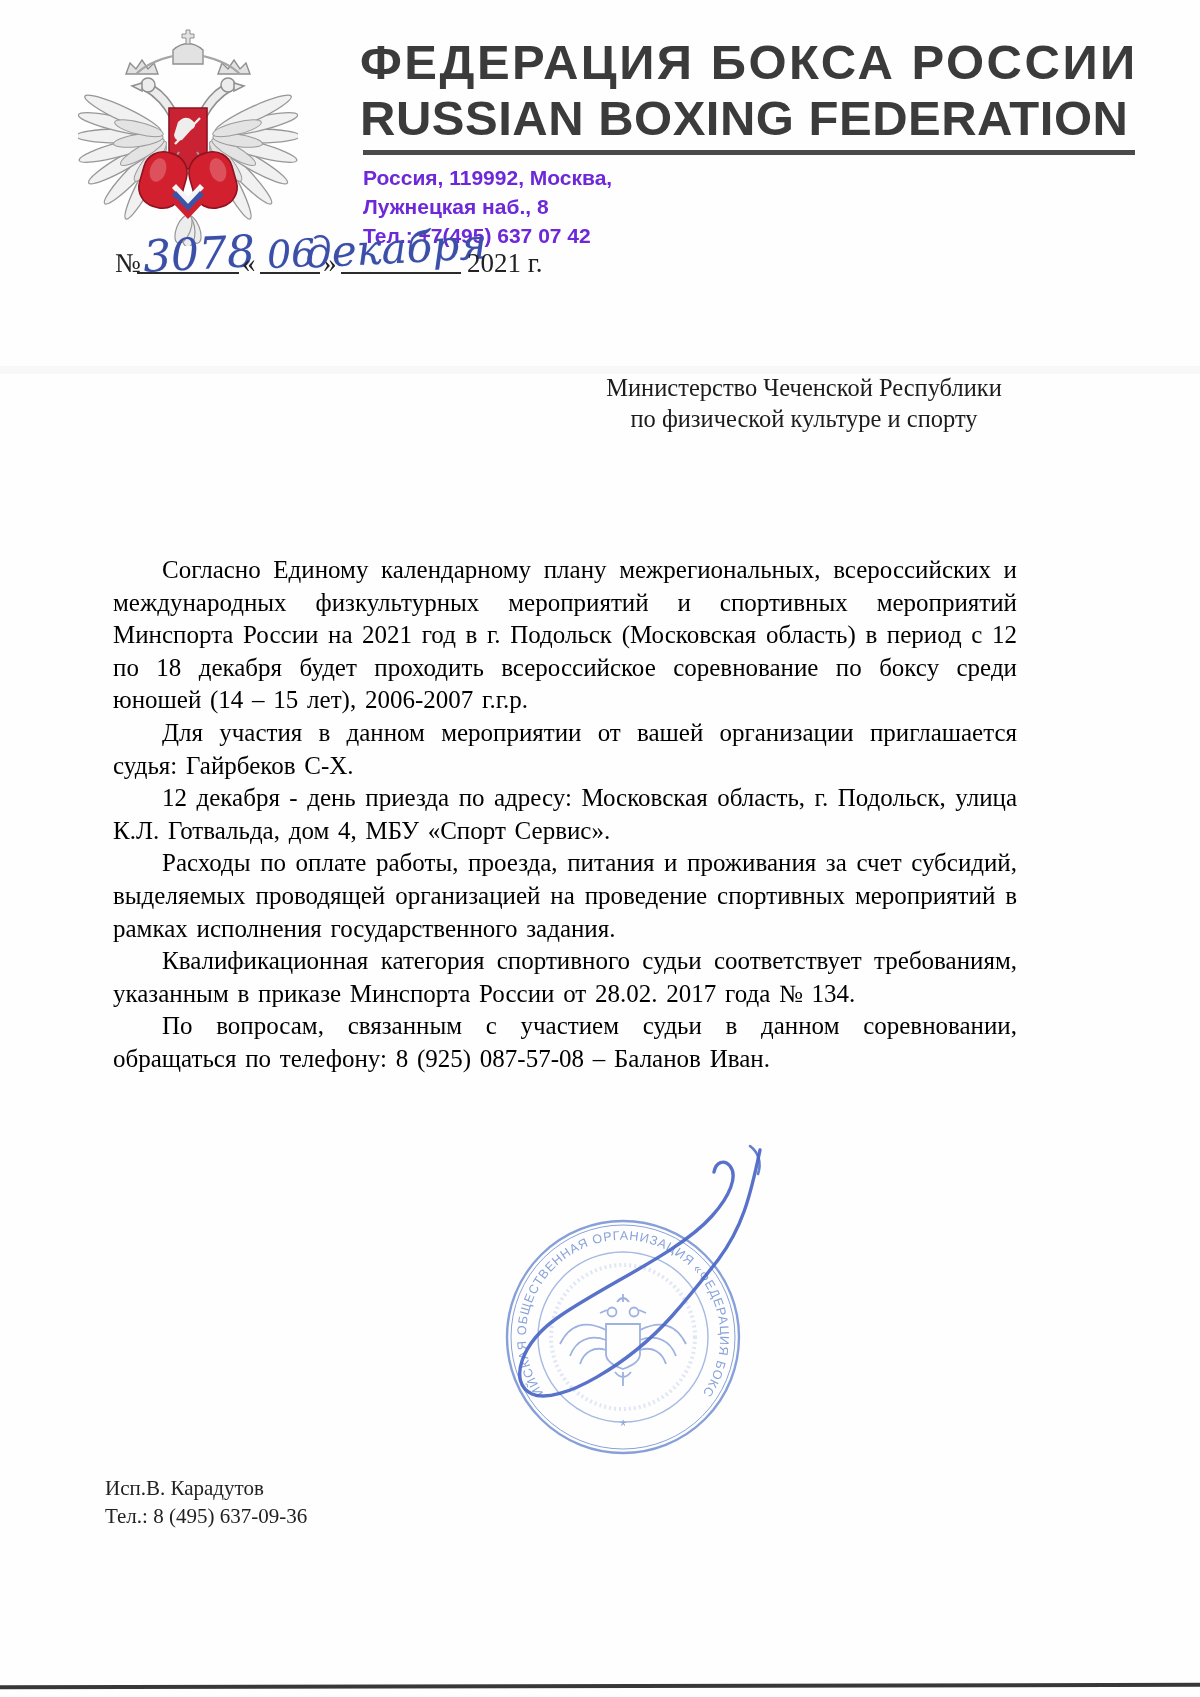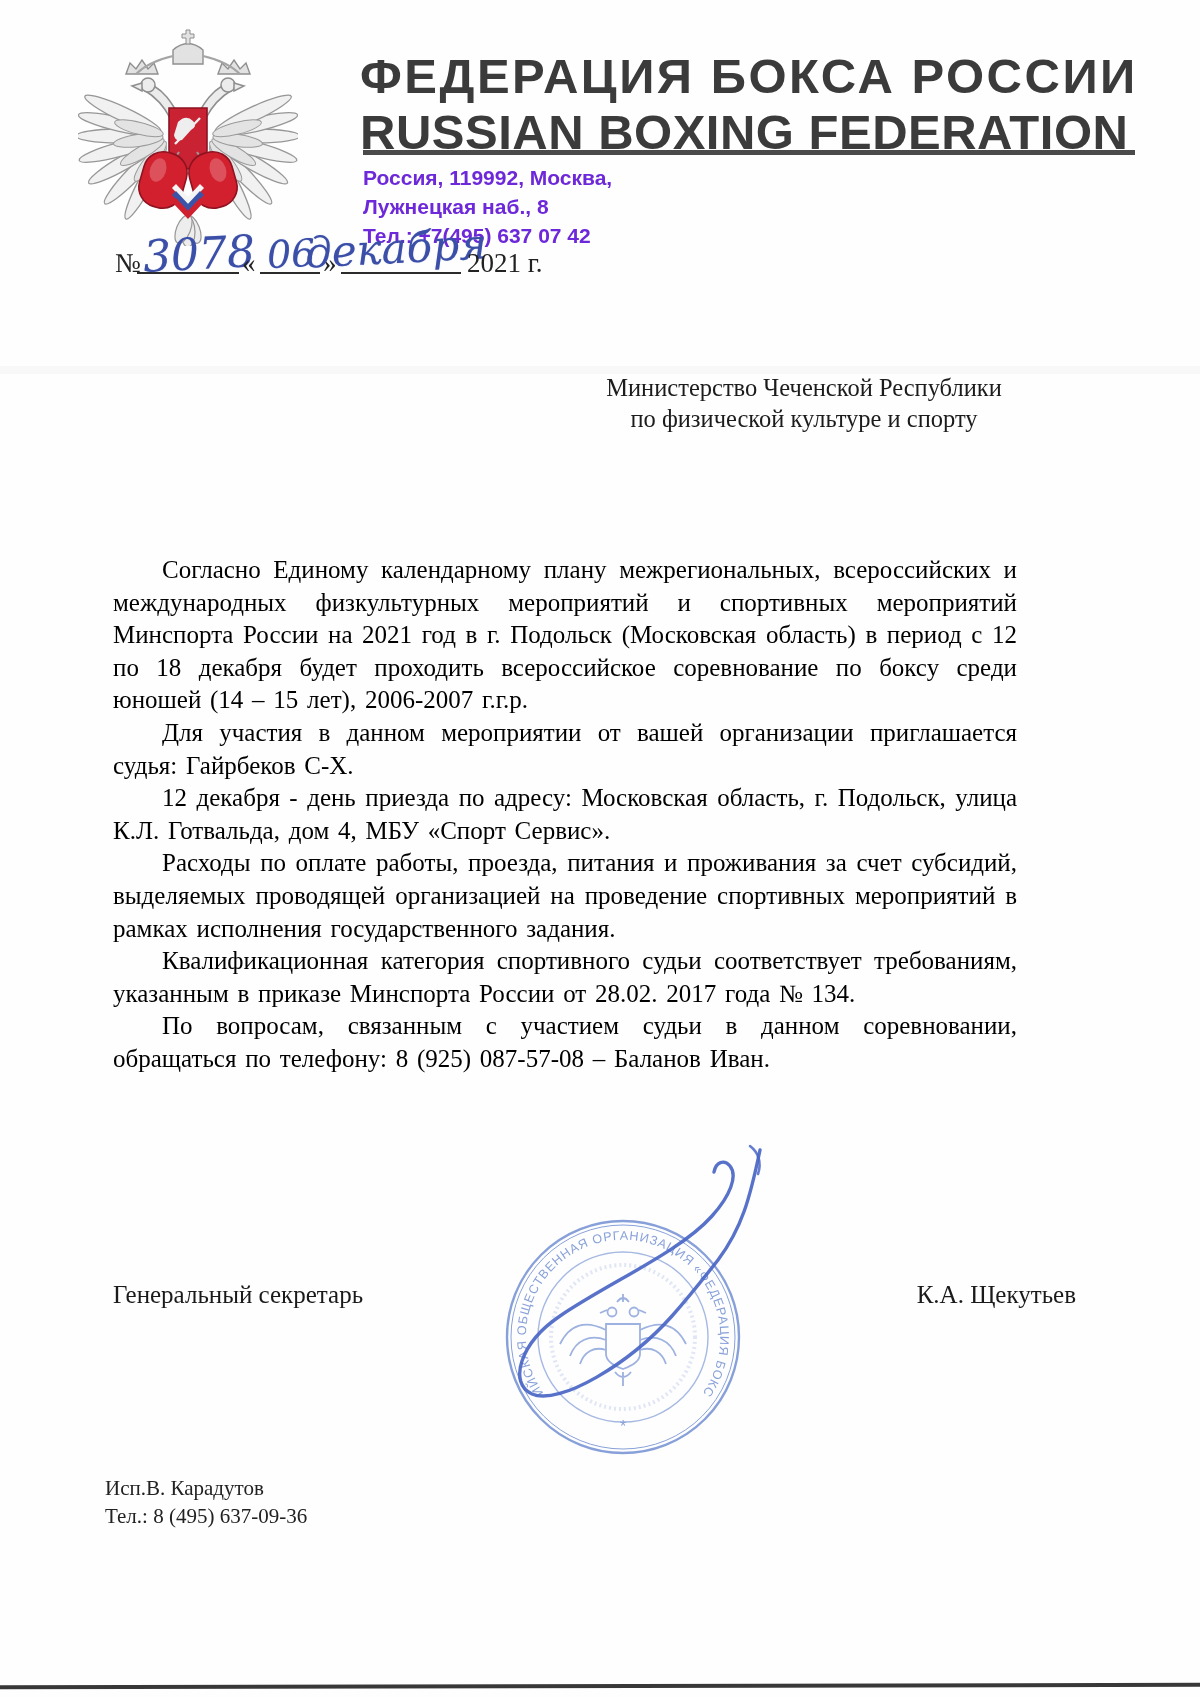--- a/index.html
+++ b/index.html
@@ -4,21 +4,21 @@
 <style>
   * { margin:0; padding:0; box-sizing:border-box; }
   html,body { background:#ffffff; }
   .page {
     position:relative; width:1200px; height:1697px;
     background:#fefefe; overflow:hidden;
     font-family:"Liberation Serif", serif; color:#161616;
   }
   
   .emblem { position:absolute; left:78px; top:24px; width:220px; height:222px; }
-  .titles { position:absolute; left:360px; top:48px; width:778px; color:#3b3b3b;
+  .titles { position:absolute; left:360px; top:34px; width:778px; color:#3b3b3b;
             font-family:"Liberation Sans", sans-serif; font-weight:bold; white-space:nowrap; }
   .title-ru { font-size:49px; letter-spacing:2.5px; line-height:56px; }
   .title-en { font-size:49px; letter-spacing:0.5px; line-height:56px; }
   .rule { position:absolute; left:363px; top:150px; width:772px; height:5px; background:#4a4a4a; }
   .addr { position:absolute; top:163px; width:400px;
           font-family:"Liberation Sans", sans-serif; font-weight:bold;
           font-size:21px; line-height:29px; color:#6d28d9; }
   .addr.ru { left:363px; }
   .addr.en { left:783px; }
   
@@ -165,24 +165,20 @@
 
   <div class="body">
     <p>Согласно Единому календарному плану межрегиональных, всероссийских и международных физкультурных мероприятий и спортивных мероприятий Минспорта России на 2021 год в г. Подольск (Московская область) в период с 12 по 18 декабря будет проходить всероссийское соревнование по боксу среди юношей (14 – 15 лет), 2006-2007 г.г.р.</p>
     <p>Для участия в данном мероприятии от вашей организации приглашается судья: Гайрбеков С-Х.</p>
     <p>12 декабря - день приезда по адресу: Московская область, г. Подольск, улица К.Л. Готвальда, дом 4, МБУ «Спорт Сервис».</p>
     <p>Расходы по оплате работы, проезда, питания и проживания за счет субсидий, выделяемых проводящей организацией на проведение спортивных мероприятий в рамках исполнения государственного задания.</p>
     <p>Квалификационная категория спортивного судьи соответствует требованиям, указанным в приказе Минспорта России от 28.02. 2017 года № 134.</p>
     <p>По вопросам, связанным с участием судьи в данном соревновании, обращаться по телефону: 8 (925) 087-57-08 – Баланов Иван.</p>
   </div>
 
-  <div class="sigrow">
-    <span>Генеральный секретарь</span>
-    <span>К.А. Щекутьев</span>
-  </div>
 
   <svg class="stamp" viewBox="0 0 242 242">
     <g stroke="#7e99d6" fill="none">
       <circle cx="121" cy="121" r="116" stroke-width="2.4"></circle>
       <circle cx="121" cy="121" r="112" stroke-width="1"></circle>
       <circle cx="121" cy="121" r="85" stroke-width="1.4" opacity="0.75"></circle>
       <circle cx="121" cy="121" r="72" stroke-width="4" opacity="0.25" stroke-dasharray="2 3"></circle>
     </g>
     <defs>
       <path id="stamp-arc" d="M 43 179 A 97.2 97.2 0 1 1 199 179" fill="none"></path>

